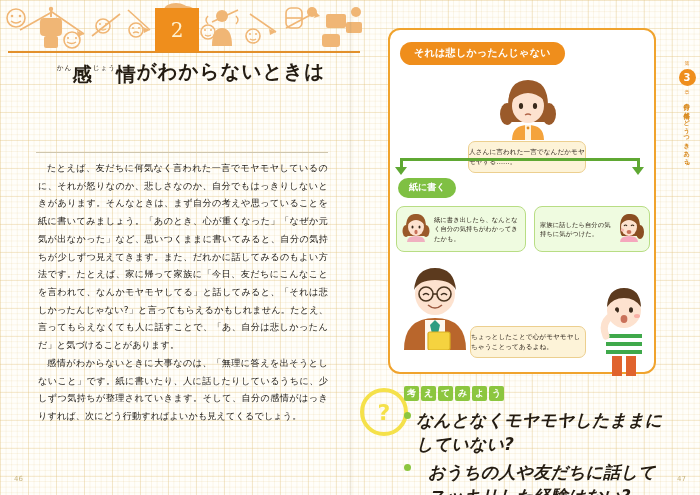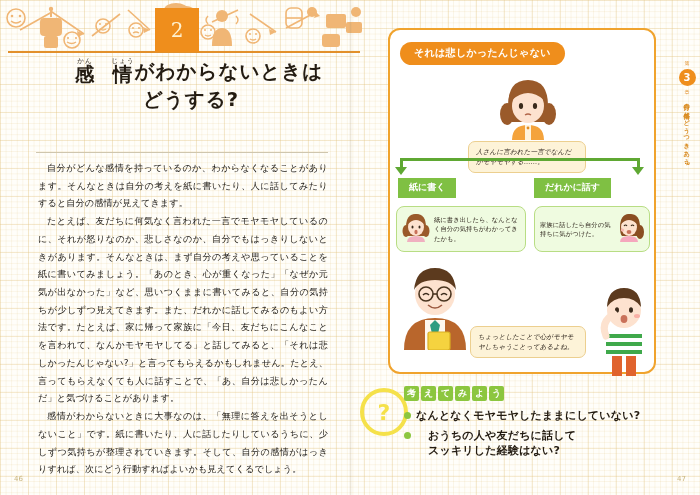--- a/index.html
+++ b/index.html
@@ -36,21 +36,21 @@
   }
 
   
   .title{
     position:absolute;left:26px;top:58px;width:330px;
     text-align:center;color:#241c12;
     font-weight:bold;letter-spacing:1px;line-height:1.42;
     font-size:19.5px;
   }
   .title .rt{font-size:6px;font-weight:normal;}
-  .ruby{display:inline-flex;flex-direction:column;align-items:center;vertical-align:bottom;line-height:1;margin-left:16px;}
+  .ruby{display:inline-flex;flex-direction:row;align-items:flex-start;vertical-align:bottom;line-height:1;}
   .ruby .rb{line-height:1.05;}
   .ruby .rt{font-size:.34em;font-weight:normal;line-height:1;margin-bottom:.02em;color:#241c12;}
 
   .subhead{
     position:absolute;left:28px;top:131px;width:330px;
     color:#d4830f;font-weight:bold;font-size:12.5px;letter-spacing:.4px;
   }
   .subrule{position:absolute;left:36px;top:152px;width:292px;height:1px;background:#cfc6ae;}
 
   .body-col{
@@ -82,34 +82,34 @@
   }
 
   
   .girl-top{position:absolute;left:494px;top:72px;}
 
   .bubble{
     position:absolute;box-sizing:border-box;
     font-size:6.6px;line-height:1.55;color:#2a2118;letter-spacing:.1px;
   }
   .bubble-cream{
-    background:#fdf3d8;border:1.3px solid #eccf8f;border-radius:7px;padding:5px 7px;font-style:italic;
+    background:#fdf3d8;border:1.3px solid #eccf8f;border-radius:7px;padding:5px 0;
   }
   .b-top{left:468px;top:141px;width:118px;}
 
   
   .conn{position:absolute;background:#5fa833;}
   .arrow-d{
     position:absolute;width:0;height:0;
     border-left:6px solid transparent;border-right:6px solid transparent;
     border-top:8px solid #5fa833;
   }
 
   .pill{
-    position:absolute;background:#7fc043;color:#fff;border-radius:0;
+    position:absolute;background:#7fc043;color:#fff;border-radius:10px;
     padding:3px 11px 4px;font-size:9px;font-weight:bold;white-space:nowrap;
   }
   .pill-left{left:398px;top:178px;}
   .pill-right{left:534px;top:178px;}
 
   .card{
     position:absolute;box-sizing:border-box;
     background:#effbe0;border:1.3px solid #b8dd84;border-radius:8px;
     display:flex;align-items:center;gap:4px;padding:4px 5px;
   }
@@ -132,21 +132,21 @@
   }
   .think-label{position:absolute;left:404px;top:386px;display:flex;gap:2px;}
   .think-label span.box{
     background:#8cc63f;color:#fff;font-size:9px;font-weight:bold;
     width:15px;height:15px;display:flex;align-items:center;justify-content:center;
     border-radius:2px;
   }
   .think-list{position:absolute;left:404px;top:408px;width:268px;}
   .think-item{display:flex;align-items:flex-start;gap:5px;margin-bottom:4px;}
   .think-dot{width:7px;height:7px;border-radius:50%;background:#8cc63f;flex:none;margin-top:4px;}
-  .think-text{font-size:11px;font-weight:bold;color:#241c12;line-height:1.42;letter-spacing:.2px;}
+  .think-text{font-size:17px;font-weight:bold;color:#241c12;line-height:1.42;letter-spacing:.2px;font-style:italic;}
 
   
   .tab{
     position:absolute;right:0;top:60px;width:26px;height:150px;
     display:flex;flex-direction:column;align-items:center;gap:3px;
   }
   .tab-ch{font-size:5px;color:#e2902b;}
   .tab-num{
     width:17px;height:17px;border-radius:50%;background:#ef8e1c;color:#fff;
     display:flex;align-items:center;justify-content:center;font-size:10px;font-weight:bold;
@@ -256,27 +256,25 @@
   <div class="title">
     <div>
       <span class="ruby">
           <span class="rt">かん</span>
           <span class="rb">感</span>
         </span><span class="ruby">
           <span class="rt">じょう</span>
           <span class="rb">情</span>
         </span>がわからないときは
     </div>
-    <div>どうする?</div>
   </div>
 
   <div class="subrule"></div>
 
   <div class="body-col">
-    <p>自分がどんな感情を持っているのか、わからなくなることがあります。そんなときは自分の考えを紙に書いたり、人に話してみたりすると自分の感情が見えてきます。</p>
     <p>たとえば、友だちに何気なく言われた一言でモヤモヤしているのに、それが怒りなのか、悲しさなのか、自分でもはっきりしないときがあります。そんなときは、まず自分の考えや思っていることを紙に書いてみましょう。「あのとき、心が重くなった」「なぜか元気が出なかった」など、思いつくままに書いてみると、自分の気持ちが少しずつ見えてきます。また、だれかに話してみるのもよい方法です。たとえば、家に帰って家族に「今日、友だちにこんなことを言われて、なんかモヤモヤしてる」と話してみると、「それは悲しかったんじゃない?」と言ってもらえるかもしれません。たとえ、言ってもらえなくても人に話すことで、「あ、自分は悲しかったんだ」と気づけることがあります。</p>
     <p>感情がわからないときに大事なのは、「無理に答えを出そうとしないこと」です。紙に書いたり、人に話したりしているうちに、少しずつ気持ちが整理されていきます。そして、自分の感情がはっきりすれば、次にどう行動すればよいかも見えてくるでしょう。</p>
   </div>
 
   <div class="pg-left">46</div>
 
   <div class="spine"></div>
 
   <div class="panel"></div>
   <div class="panel-title">それは悲しかったんじゃない</div>
@@ -306,21 +304,20 @@
 
   <div class="bubble bubble-cream b-top">人さんに言われた一言でなんだかモヤモヤする……。</div>
 
   <div class="conn" style="left:400px;top:158px;width:240px;height:2.5px;"></div>
   <div class="conn" style="left:400px;top:158px;width:2.5px;height:10px;"></div>
   <div class="conn" style="left:637px;top:158px;width:2.5px;height:10px;"></div>
   <div class="arrow-d" style="left:395px;top:167px;"></div>
   <div class="arrow-d" style="left:632px;top:167px;"></div>
 
   <div class="pill pill-left">紙に書く</div>
-  <div class="pill pill-right">だれかに話す</div>
 
   <div class="card card-left">
     <span>
       <svg width="28" height="32" viewBox="0 0 28 32" xmlns="http://www.w3.org/2000/svg">
         <path d="M4 16 q0 -13 10 -13 q10 0 10 13 q0 7 -2 9h-16 q-2 -2 -2 -9z" fill="#9a5a2a"></path>
         <ellipse cx="4" cy="20" rx="3.5" ry="6" fill="#9a5a2a"></ellipse>
         <ellipse cx="24" cy="20" rx="3.5" ry="6" fill="#9a5a2a"></ellipse>
         <ellipse cx="14" cy="16" rx="8" ry="9" fill="#fde2cf"></ellipse>
         <path d="M6 13 q1 -10 8 -10 q7 0 8 10 q-4 -4 -8 -4 q-4 0 -8 4z" fill="#9a5a2a"></path>
         <ellipse cx="10.5" cy="16" rx="1" ry="1.5" fill="#3a2a1c"></ellipse>

